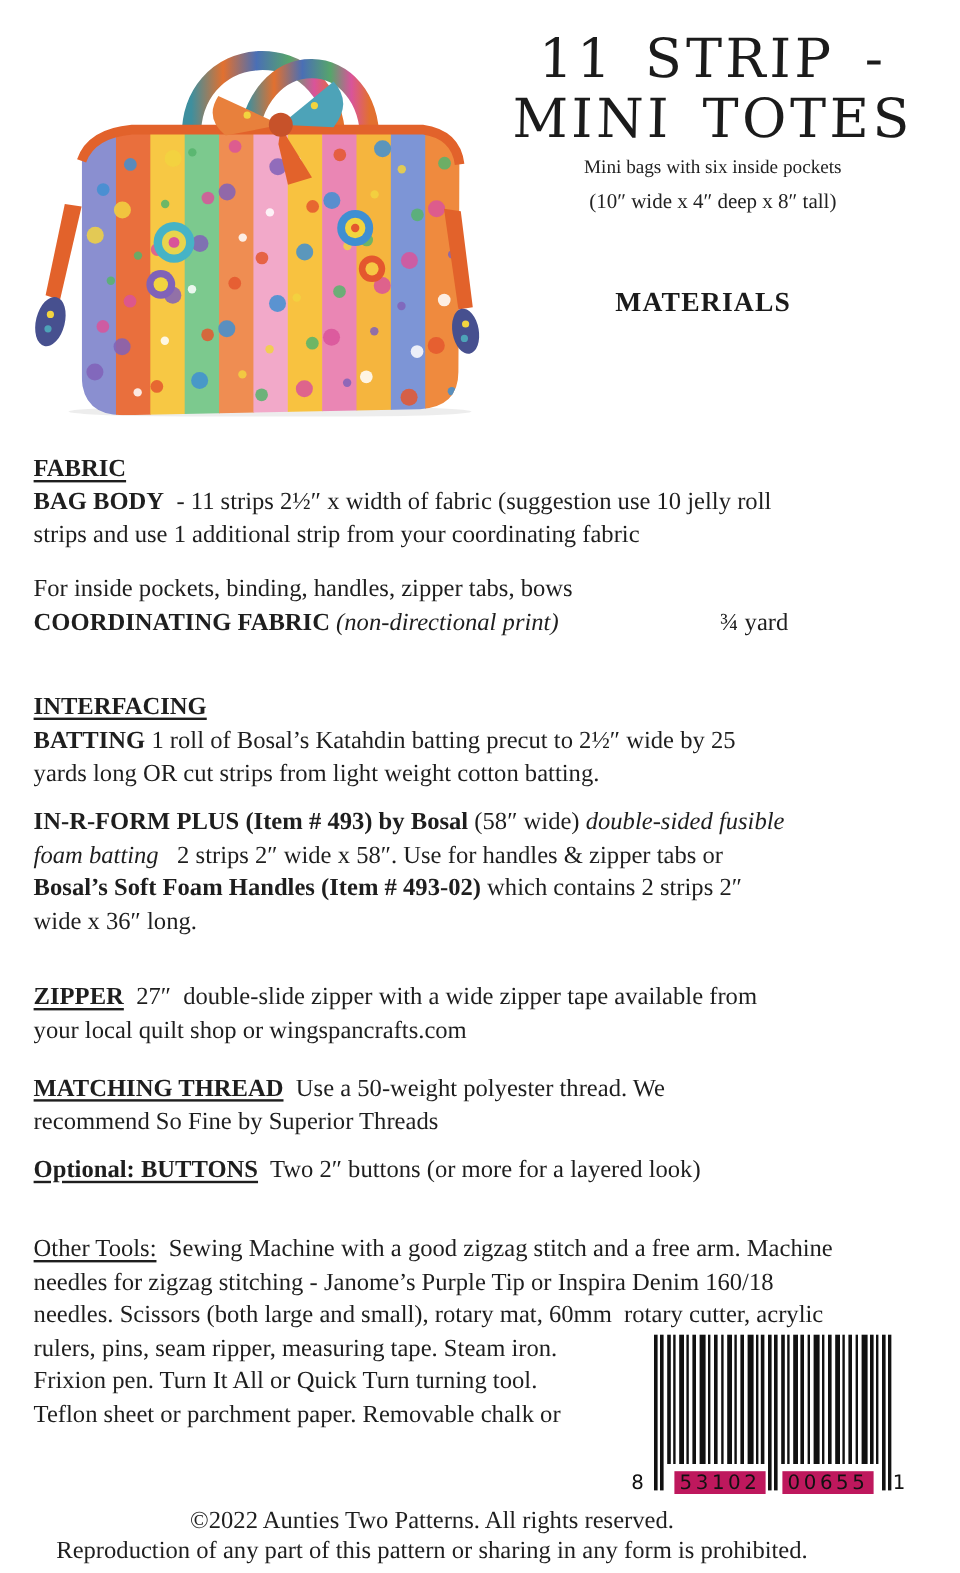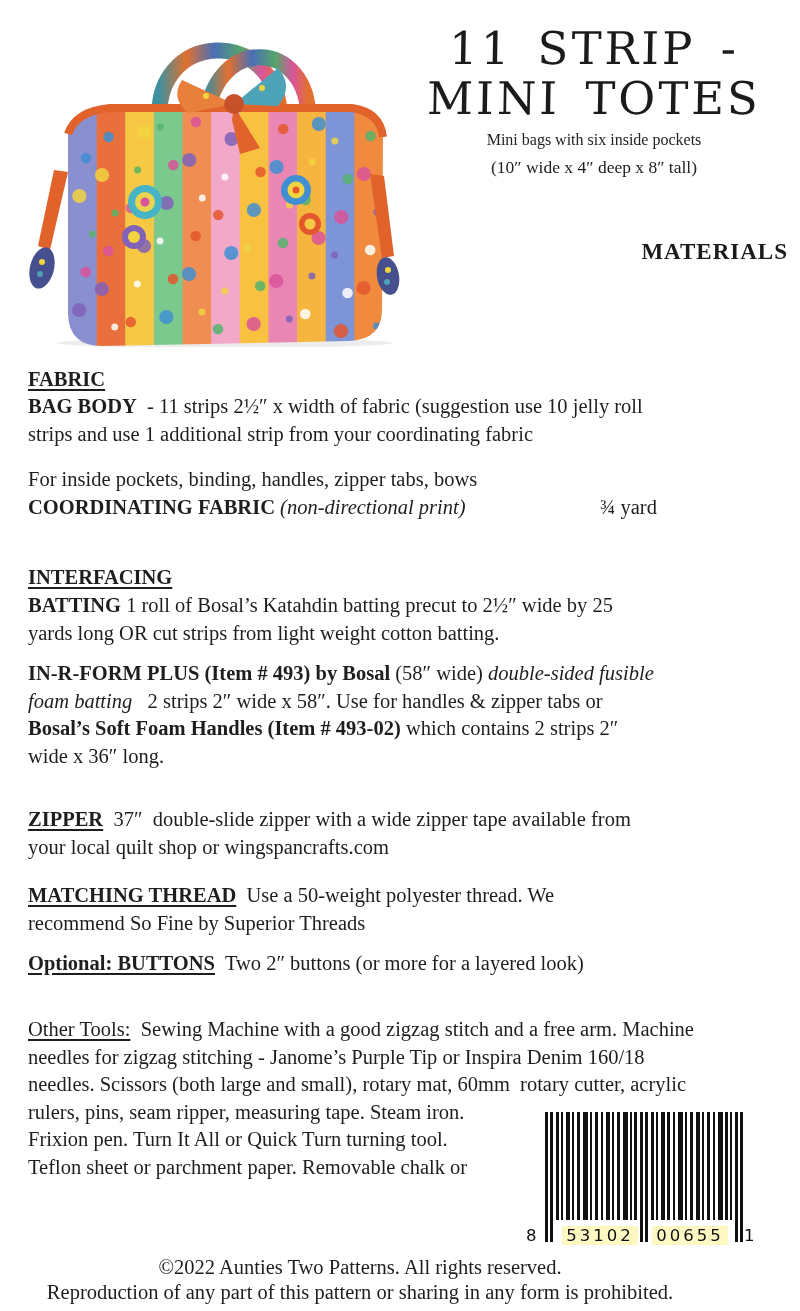--- a/index.html
+++ b/index.html
@@ -10,39 +10,39 @@
   }
   
   .title-block{position:absolute;left:408px;top:24px;width:372px;text-align:center;}
   .title-line{
     font-family:"DejaVu Serif", serif;font-size:45px;line-height:50px;
     letter-spacing:3px;word-spacing:8px;color:#1b1b1b;transform:skewX(-1deg);
   }
   .title-sub{font-size:16px;line-height:26px;margin-top:3px;color:#222;}
   .title-dims{font-size:17.5px;line-height:22px;margin-top:3px;color:#222;}
   .materials{
-    position:absolute;left:416px;top:239px;width:372px;text-align:right;
+    position:absolute;left:400px;top:239px;width:372px;text-align:center;
     font-weight:bold;font-size:23px;letter-spacing:1px;color:#1b1b1b;
   }
   
   .bag-photo{position:absolute;left:10px;top:12px;width:400px;height:335px;}
   
-  .para{position:absolute;left:28px;font-size:20.5px;line-height:27.5px;color:#1e1e1e;}
+  .para{position:absolute;left:28px;font-size:20.5px;line-height:27.5px;color:#1e1e1e;margin-top:12px;}
   .para .line{white-space:pre;position:relative;}
   .run-b{font-weight:bold;}
   .run-i{font-style:italic;}
   .run-u{text-decoration:underline;text-underline-offset:3px;}
   
   .barcode{position:absolute;left:526px;top:1112px;width:242px;height:140px;}
   .barcode svg{position:absolute;left:19px;top:0;}
   .bc-digit{
     position:absolute;top:114px;font-family:"DejaVu Sans", sans-serif;
     font-size:16.5px;color:#111;
   }
-  .bc-group{letter-spacing:3px;text-align:center;background:#fef9c3;}
+  .bc-group{letter-spacing:3px;text-align:center;background:#be185d;}
   
   .footer-line{position:absolute;left:0;width:720px;text-align:center;font-size:20.5px;color:#1e1e1e;}
 </style>
 </head>
 <body>
 
 <div class="page">
 
   <div class="bag-photo">
     <svg viewBox="0 0 400 335" width="400" height="335">
@@ -215,21 +215,21 @@
       <div class="line"><span class="run-b">BATTING</span><span> 1 roll of Bosal’s Katahdin batting precut to 2½″ wide by 25</span></div>
       <div class="line"><span>yards long OR cut strips from light weight cotton batting.</span></div>
     </div>
   <div class="para" style="top:660px">
       <div class="line"><span class="run-b">IN-R-FORM PLUS (Item # 493) by Bosal</span><span> (58″ wide) </span><span class="run-i">double-sided fusible</span></div>
       <div class="line"><span class="run-i">foam batting</span><span>   2 strips 2″ wide x 58″. Use for handles &amp; zipper tabs or</span></div>
       <div class="line"><span class="run-b">Bosal’s Soft Foam Handles (Item # 493-02)</span><span> which contains 2 strips 2″</span></div>
       <div class="line"><span>wide x 36″ long.</span></div>
     </div>
   <div class="para" style="top:806px">
-      <div class="line"><span class="run-b run-u">ZIPPER</span><span>  37″  double-slide zipper with a wide zipper tape available from</span></div>
+      <div class="line"><span class="run-b run-u">ZIPPER</span><span>  27″  double-slide zipper with a wide zipper tape available from</span></div>
       <div class="line"><span>your local quilt shop or wingspancrafts.com</span></div>
     </div>
   <div class="para" style="top:882px">
       <div class="line"><span class="run-b run-u">MATCHING THREAD</span><span>  Use a 50-weight polyester thread. We</span></div>
       <div class="line"><span>recommend So Fine by Superior Threads</span></div>
     </div>
   <div class="para" style="top:950px">
       <div class="line"><span class="run-b run-u">Optional: BUTTONS</span><span>  Two 2″ buttons (or more for a layered look)</span></div>
     </div>
   <div class="para" style="top:1016px">

